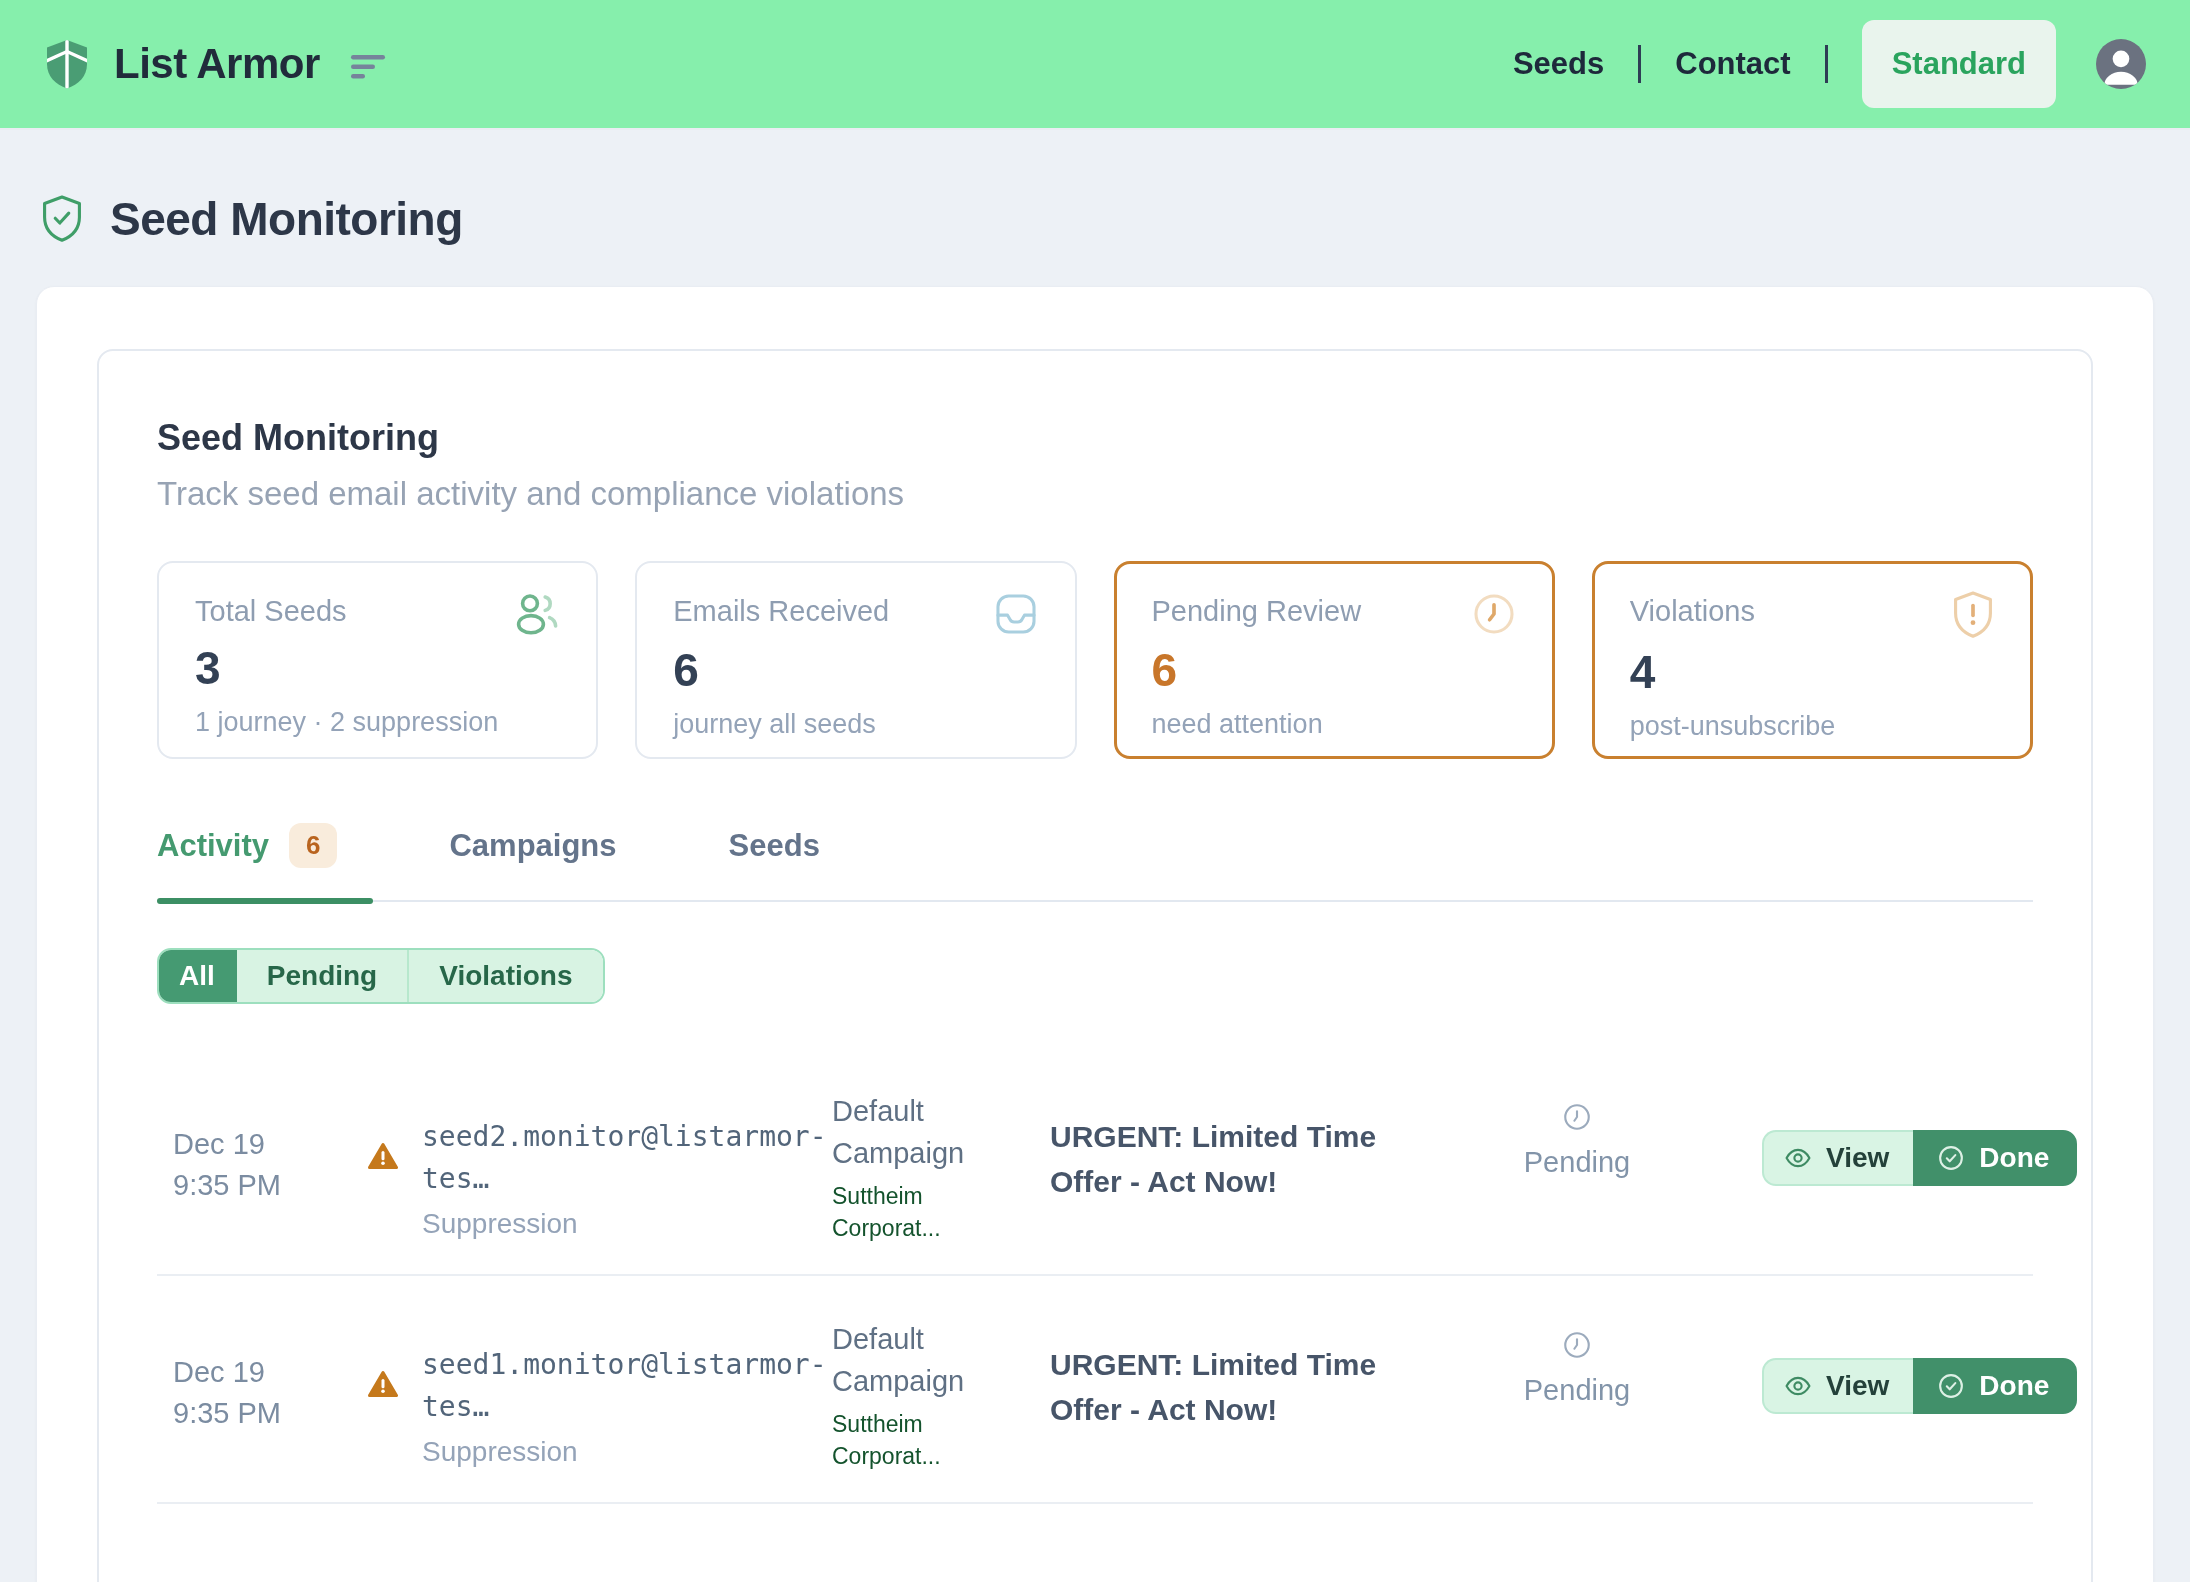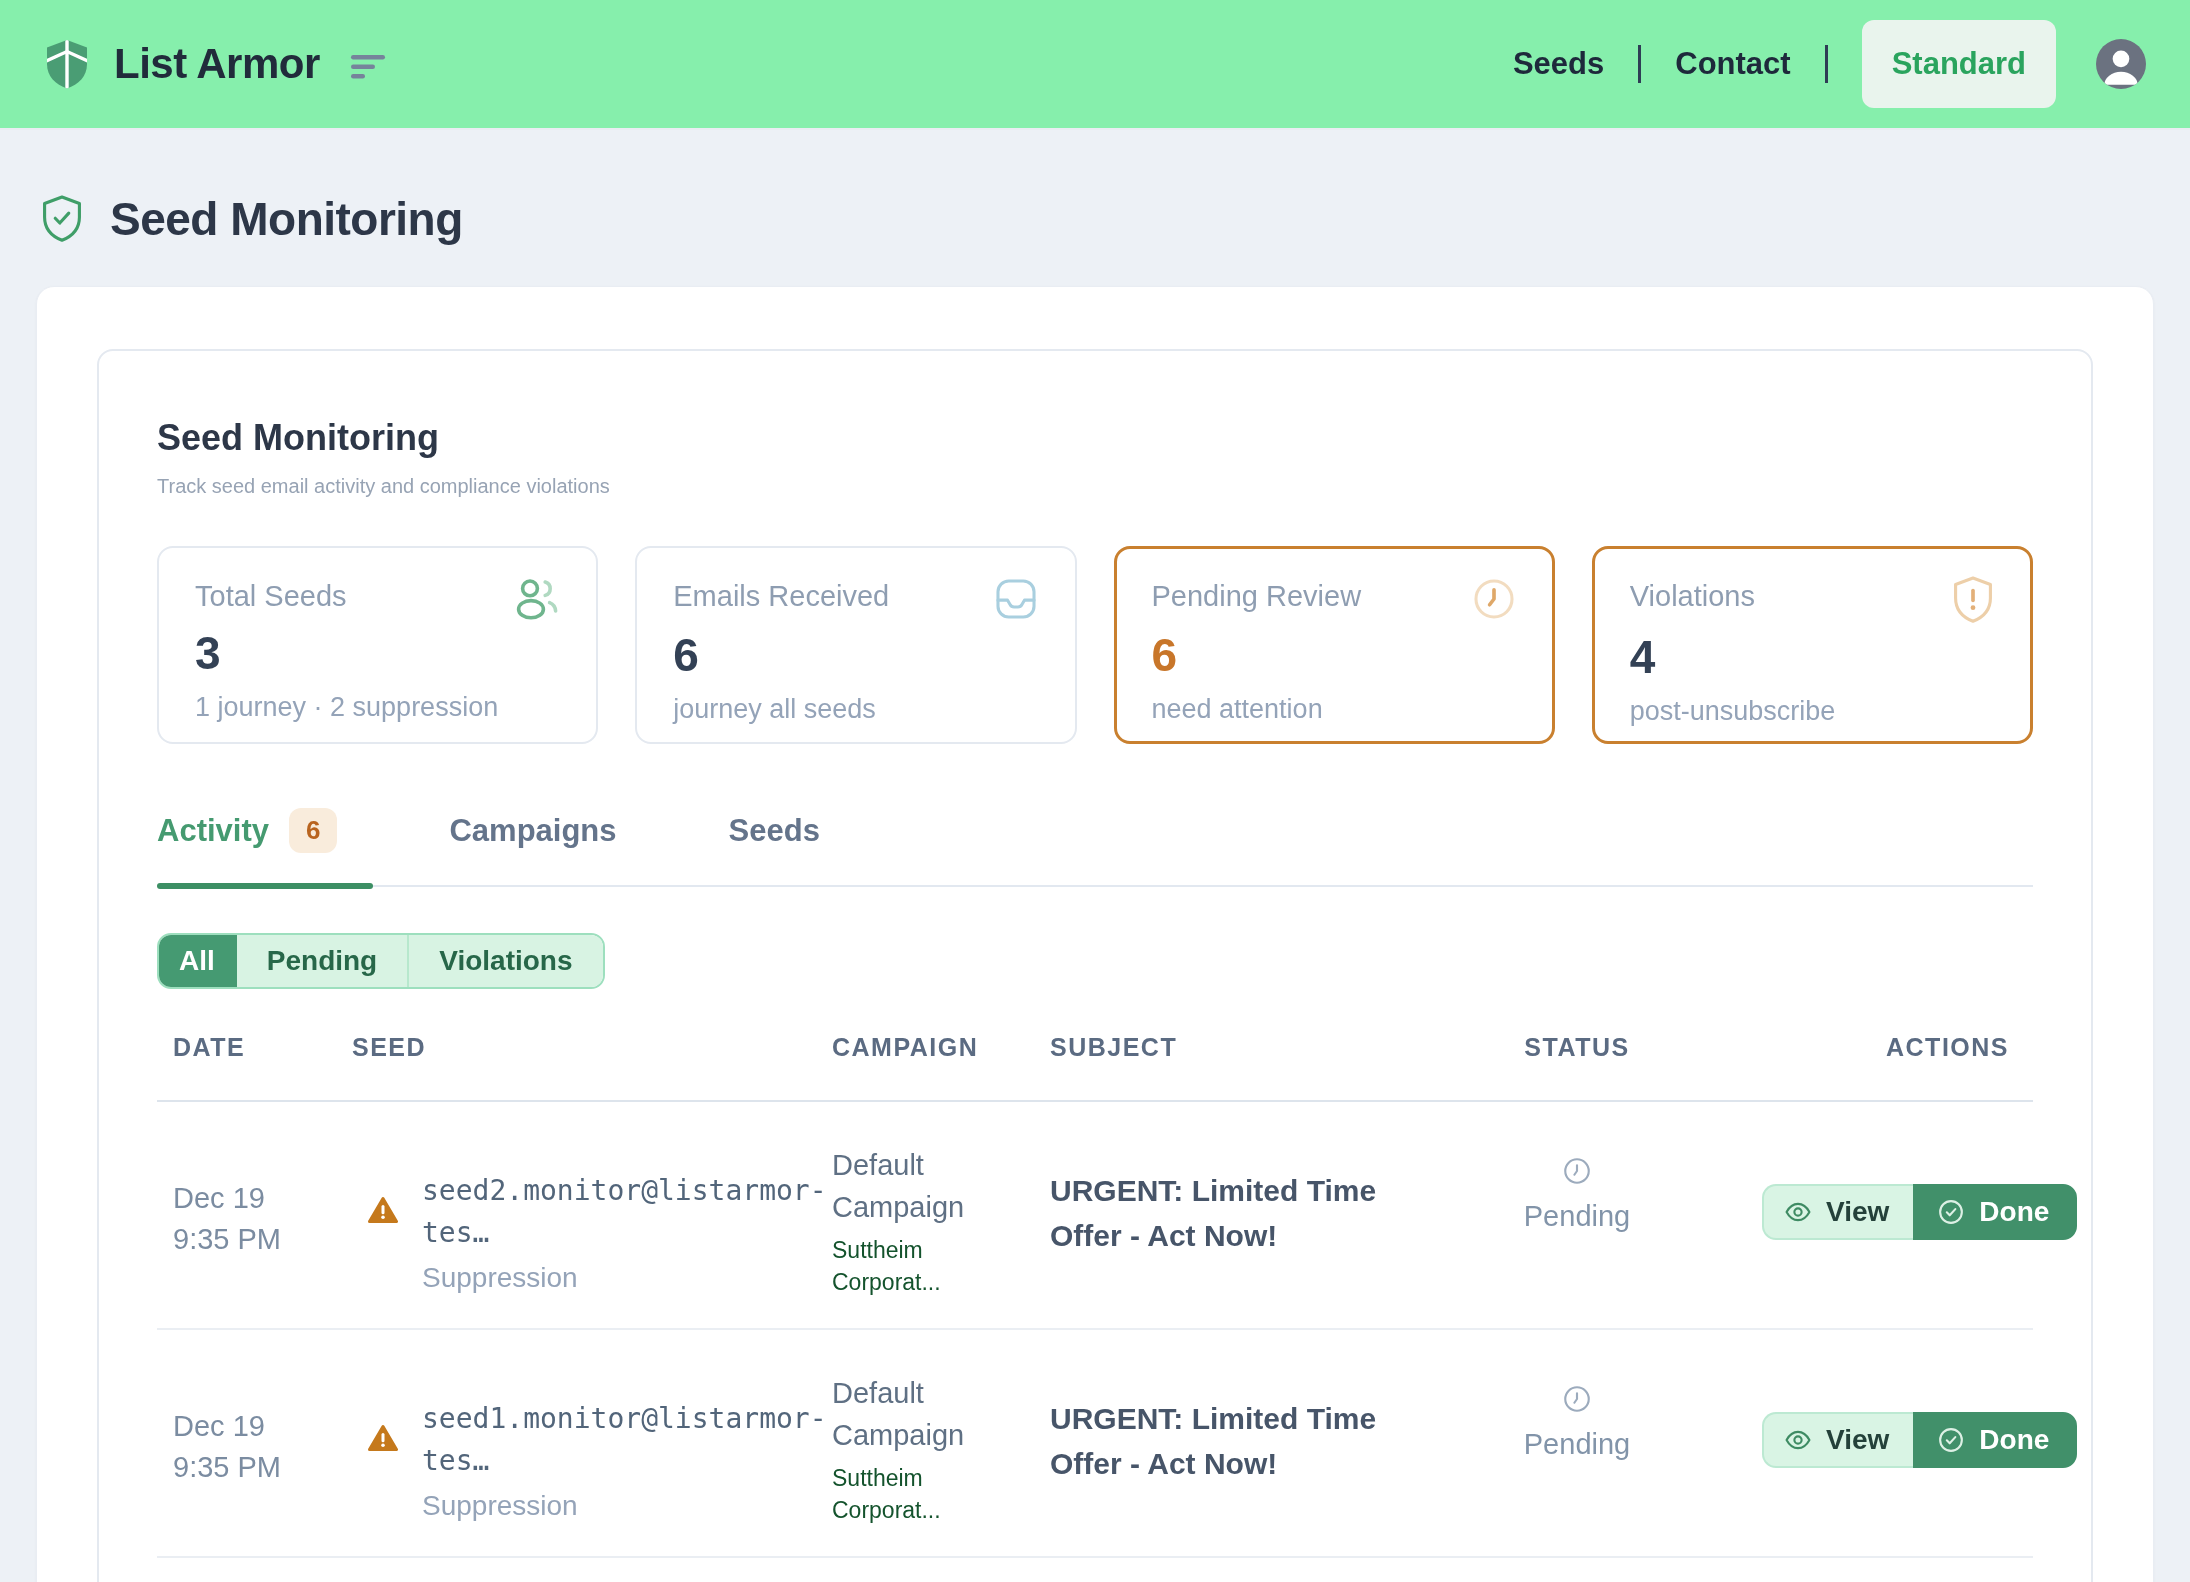--- a/index.html
+++ b/index.html
@@ -40,21 +40,21 @@
   .outer-panel {
     margin:0 36px; background:#ffffff; border:1px solid #e9edf3;
     border-radius:18px; box-shadow:0 1px 3px rgba(15,23,42,0.04);
     padding:62px 60px; height:1400px;
   }
   .inner-card {
     background:#ffffff; border:2px solid #e4e9f0; border-radius:16px;
     padding:66px 58px; height:100%;
   }
   .card-title { font-size:36px; font-weight:700; color:#2d3748; }
-  .card-subtitle { font-size:20px; color:#97a3b4; margin-top:16px; }
+  .card-subtitle { font-size:33px; color:#97a3b4; margin-top:16px; }
 
   
   .stats { display:grid; grid-template-columns:repeat(4,1fr); gap:37px; margin-top:48px; }
   .stat-card {
     border:2px solid #e4e9f0; border-radius:16px; height:198px;
     padding:32px 36px; background:#fff;
   }
   .stat-card.orange { border:3px solid #c9802f; padding:31px 35px; }
   .stat-top { display:flex; justify-content:space-between; align-items:flex-start; }
   .stat-label { font-size:29px; color:#8e9db1; }
@@ -289,28 +289,20 @@
 
     
     <div class="filters">
       <div class="filter-seg active">All</div>
       <div class="filter-seg">Pending</div>
       <div class="filter-seg bordered">Violations</div>
     </div>
 
     
     <div class="table">
-      <div class="thead">
-        <div class="th c-date">DATE</div>
-        <div class="th">SEED</div>
-        <div class="th">CAMPAIGN</div>
-        <div class="th">SUBJECT</div>
-        <div class="th c-status">STATUS</div>
-        <div class="th c-actions">ACTIONS</div>
-      </div>
 
       <div class="trow">
         <div class="cell-date">
           <div>Dec 19</div>
           <div>9:35 PM</div>
         </div>
         <div class="cell-seed">
           <span class="seed-warning">
             <svg width="30" height="28" viewBox="0 0 30 28">
               <path d="M15 2.5 L28.5 25.5 H1.5 Z" fill="#c5791c" stroke="#c5791c" stroke-width="3" stroke-linejoin="round"></path>

